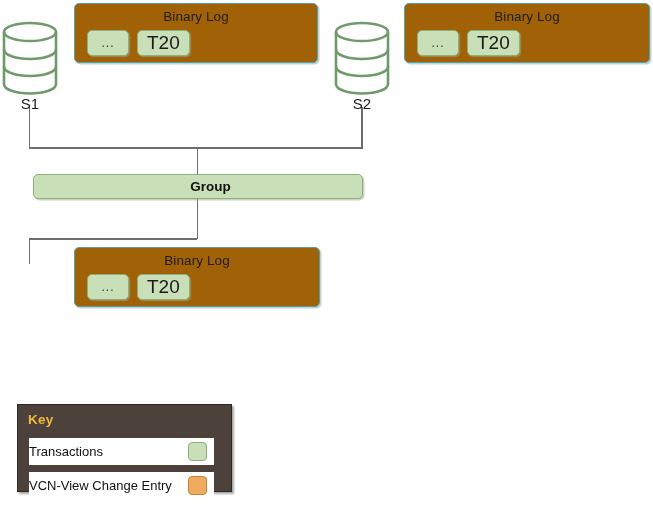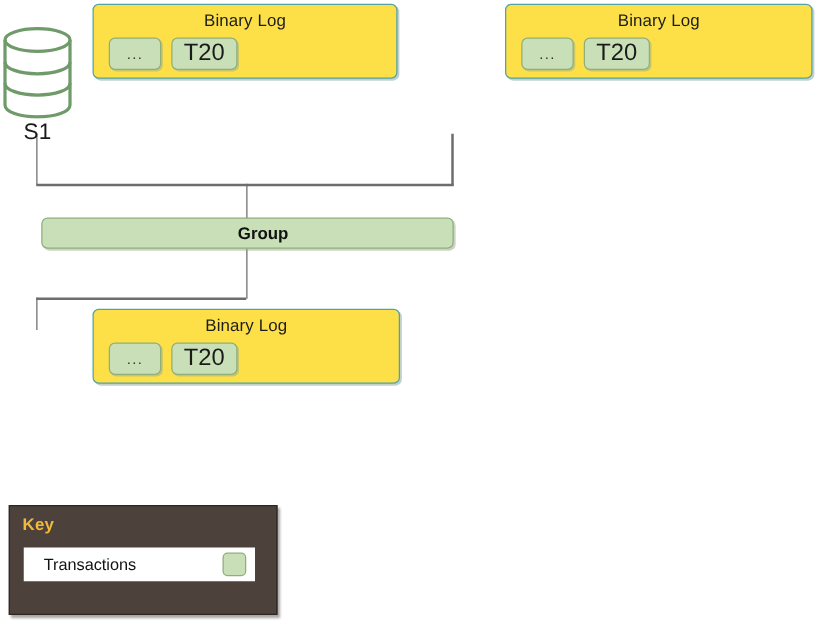--- a/index.html
+++ b/index.html
@@ -16,28 +16,28 @@
   
   .line{position:absolute;background:#6d6d6d;}
   .line.v{width:1.5px;}
   .line.h{height:1.5px;}
 
   
   .db{position:absolute;width:58px;height:74px;}
   .db svg{display:block;width:58px;height:74px;}
   .db-label{
     position:absolute;left:0;width:58px;top:74px;
-    text-align:center;font-size:18px;color:#1a1a1a;
+    text-align:center;font-size:15px;color:#1a1a1a;
     letter-spacing:.2px;
   }
 
   
   .binlog{
     position:absolute;
-    background:#fde047;
+    background:#a16207;
     border:1.4px solid #52a3a3;
     border-radius:5px;
     box-sizing:border-box;
     box-shadow:1.5px 1.5px 0 rgba(120,150,150,.45);
   }
   .binlog-title{
     text-align:center;
     font-size:13.5px;
     color:#1d1d1d;
     padding-top:5px;
@@ -83,21 +83,21 @@
     letter-spacing:.2px;
   }
   .key-row{
     position:absolute;left:11px;
     width:185px;height:27px;
     background:#ffffff;
     display:flex;align-items:center;
     box-sizing:border-box;
   }
   .key-row .key-label{
-    flex:1;padding-left:16px;font-size:13px;color:#111;
+    flex:1;padding-left:0;font-size:13px;color:#111;
     white-space:nowrap;
   }
   .key-swatch{
     width:19px;height:19px;border-radius:4px;
     margin-right:7px;box-sizing:border-box;
   }
 </style>
 </head>
 <body>
 
@@ -130,20 +130,31 @@
   </div>
 
   <div class="binlog" style="left:74px;top:3px;width:244px;height:60px;">
     <div class="binlog-title">Binary Log</div>
     <div class="chips">
       <div class="chip ellipsis">...</div>
       <div class="chip">T20</div>
     </div>
   </div>
 
+  <div class="db" style="left:333px;top:21px;">
+    <svg viewBox="0 0 58 74" xmlns="http://www.w3.org/2000/svg">
+      <g fill="none" stroke="#6f9a6a" stroke-width="2.6">
+        <path d="M3,11 L3,63 C3,68.5 14.6,72.5 29,72.5 C43.4,72.5 55,68.5 55,63 L55,11"></path>
+        <ellipse cx="29" cy="11" rx="26" ry="9"></ellipse>
+        <path d="M3,28.5 C3,34 14.6,38 29,38 C43.4,38 55,34 55,28.5"></path>
+        <path d="M3,45.5 C3,51 14.6,55 29,55 C43.4,55 55,51 55,45.5"></path>
+      </g>
+    </svg>
+    <div class="db-label">S2</div>
+  </div>
 
   <div class="binlog" style="left:404px;top:3px;width:246px;height:60px;">
     <div class="binlog-title">Binary Log</div>
     <div class="chips">
       <div class="chip ellipsis">...</div>
       <div class="chip">T20</div>
     </div>
   </div>
 
   <div class="groupbar" style="left:33px;top:174px;width:330px;height:25px;padding-left:25px;">
@@ -152,23 +163,27 @@
 
 
   <div class="binlog" style="left:74px;top:247px;width:246px;height:60px;">
     <div class="binlog-title">Binary Log</div>
     <div class="chips">
       <div class="chip ellipsis">...</div>
       <div class="chip">T20</div>
     </div>
   </div>
 
-  <div class="keybox" style="left:7px;top:404px;width:215px;height:88px;">
+  <div class="keybox" style="left:17px;top:404px;width:215px;height:88px;">
     <div class="key-title">Key</div>
 
     <div class="key-row" style="top:33px;">
       <span class="key-label">Transactions</span>
       <span class="key-swatch" style="background:#c9dfb8;border:1.3px solid #8fae79;"></span>
     </div>
 
+    <div class="key-row" style="top:67px;">
+      <span class="key-label">VCN-View Change Entry</span>
+      <span class="key-swatch" style="background:#f0ab5e;border:1.3px solid #c8833c;"></span>
+    </div>
   </div>
 
 </div>
 
 </body></html>

